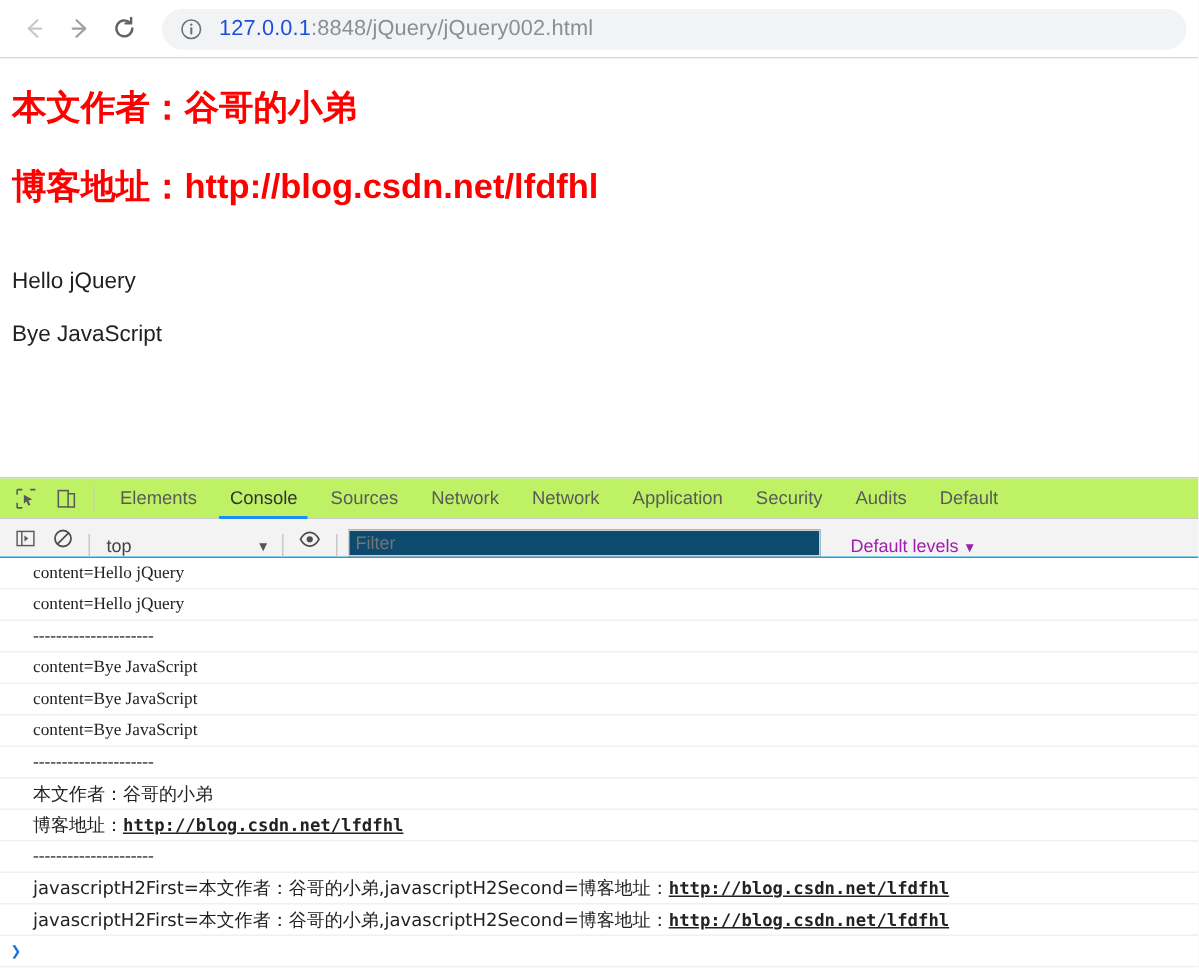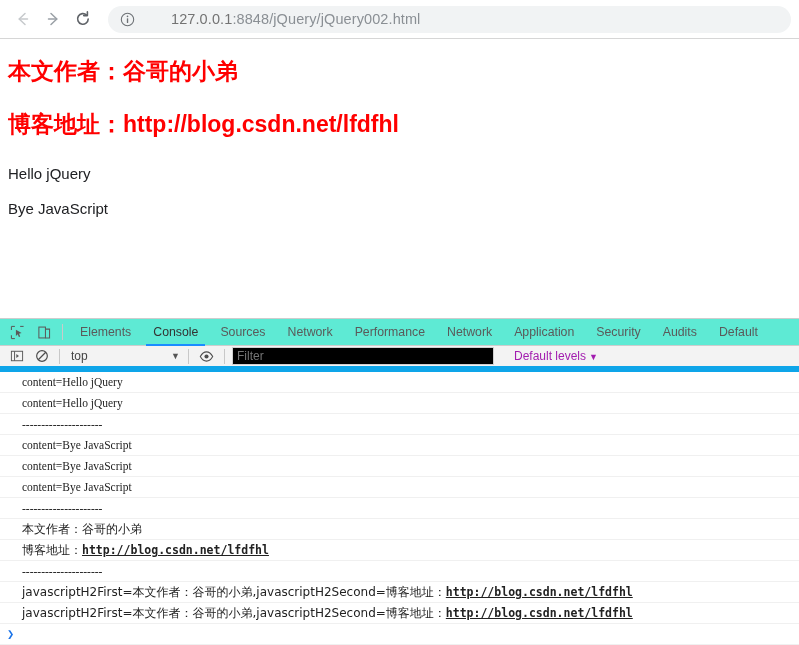--- a/index.html
+++ b/index.html
@@ -44,21 +44,21 @@
     margin-right: 11px;
     flex: 0 0 auto;
   }
   .url-text {
     font-size: 14.5px;
     color: #8a8f94;
     white-space: nowrap;
     overflow: hidden;
     letter-spacing: 0.1px;
   }
-  .url-host { color: #737373; margin-left: 25px; }
+  .url-host { color: #1d4ed8; }
 
   
   .page-view {
     height: 279px;
     background: #ffffff;
     padding: 0 8px;
     overflow: hidden;
   }
   h2.page-h2 {
     margin: 19px 0 18px 0;
@@ -67,35 +67,35 @@
     color: #ff0000;
     line-height: 1.15;
   }
   h2.page-h2.second { margin-top: 27px; }
   p.page-p {
     margin: 17px 0;
     font-size: 15px;
     color: #202124;
     line-height: 1.2;
   }
-  p.page-p.first { margin-top: 27px; }
+  p.page-p.first { margin-top: 41px; }
 
   
   .devtools {
     border-top: 1px solid #cdcdcd;
     background: #f3f3f3;
     height: 327px;
     display: flex;
     flex-direction: column;
   }
   .dt-tabbar {
     height: 27px;
     display: flex;
     align-items: stretch;
-    background: #5eead4;
+    background: #bef264;
     border-bottom: 1px solid #cdcdcd;
     padding-left: 4px;
   }
   .dt-tool-icon {
     width: 27px;
     display: flex; align-items: center; justify-content: center;
     cursor: pointer;
   }
   .dt-sep {
     width: 1px;
@@ -115,23 +115,23 @@
   .dt-tab.active::after {
     content: "";
     position: absolute;
     left: 4px; right: 4px; bottom: -1px;
     height: 2px;
     background: #1a8cff;
   }
   .dt-filterbar {
     height: 26px;
     display: flex;
-    align-items: center;
+    align-items: flex-end;
     background: #f3f3f3;
-    border-bottom: 6px solid #0ea5e9;
+    border-bottom: 1px solid #0ea5e9;
     padding-left: 4px;
   }
   .fb-icon {
     width: 25px; height: 24px;
     display: flex; align-items: center; justify-content: center;
     cursor: pointer;
   }
   .fb-sep {
     width: 1px; height: 15px;
     background: #c8c8c8;
@@ -148,23 +148,23 @@
     position: relative;
   }
   .ctx-select .caret {
     margin-left: auto;
     font-size: 9px;
     color: #555;
     padding-right: 3px;
   }
   .filter-input {
     flex: 0 0 auto;
-    width: 262px;
+    width: 315px;
     height: 18px;
-    background: #000000;
+    background: #0c4a6e;
     border: 1px solid #d0d0d0;
     font-size: 12px;
     color: #999;
     padding: 0 4px;
     line-height: 16px;
     font-family: "Liberation Sans", sans-serif;
     outline: none;
     margin-left: 2px;
   }
   .levels-select {
@@ -274,21 +274,20 @@
         <rect x="2" y="2.2" width="7" height="11.6" fill="none" stroke="#5a5a5a" stroke-width="1.1"></rect>
         <path d="M9 4.4 H13.4 V13.8 H9" fill="none" stroke="#5a5a5a" stroke-width="1.1"></path>
       </svg>
     </div>
     <div class="dt-sep"></div>
 
     <div class="dt-tab">Elements</div>
     <div class="dt-tab active">Console</div>
     <div class="dt-tab">Sources</div>
     <div class="dt-tab">Network</div>
-    <div class="dt-tab">Performance</div>
     <div class="dt-tab">Network</div>
     <div class="dt-tab">Application</div>
     <div class="dt-tab">Security</div>
     <div class="dt-tab">Audits</div>
     <div class="dt-tab">Default</div>
   </div>
 
   <div class="dt-filterbar">
     <div class="fb-icon">
       <svg width="14" height="14" viewBox="0 0 16 16">

